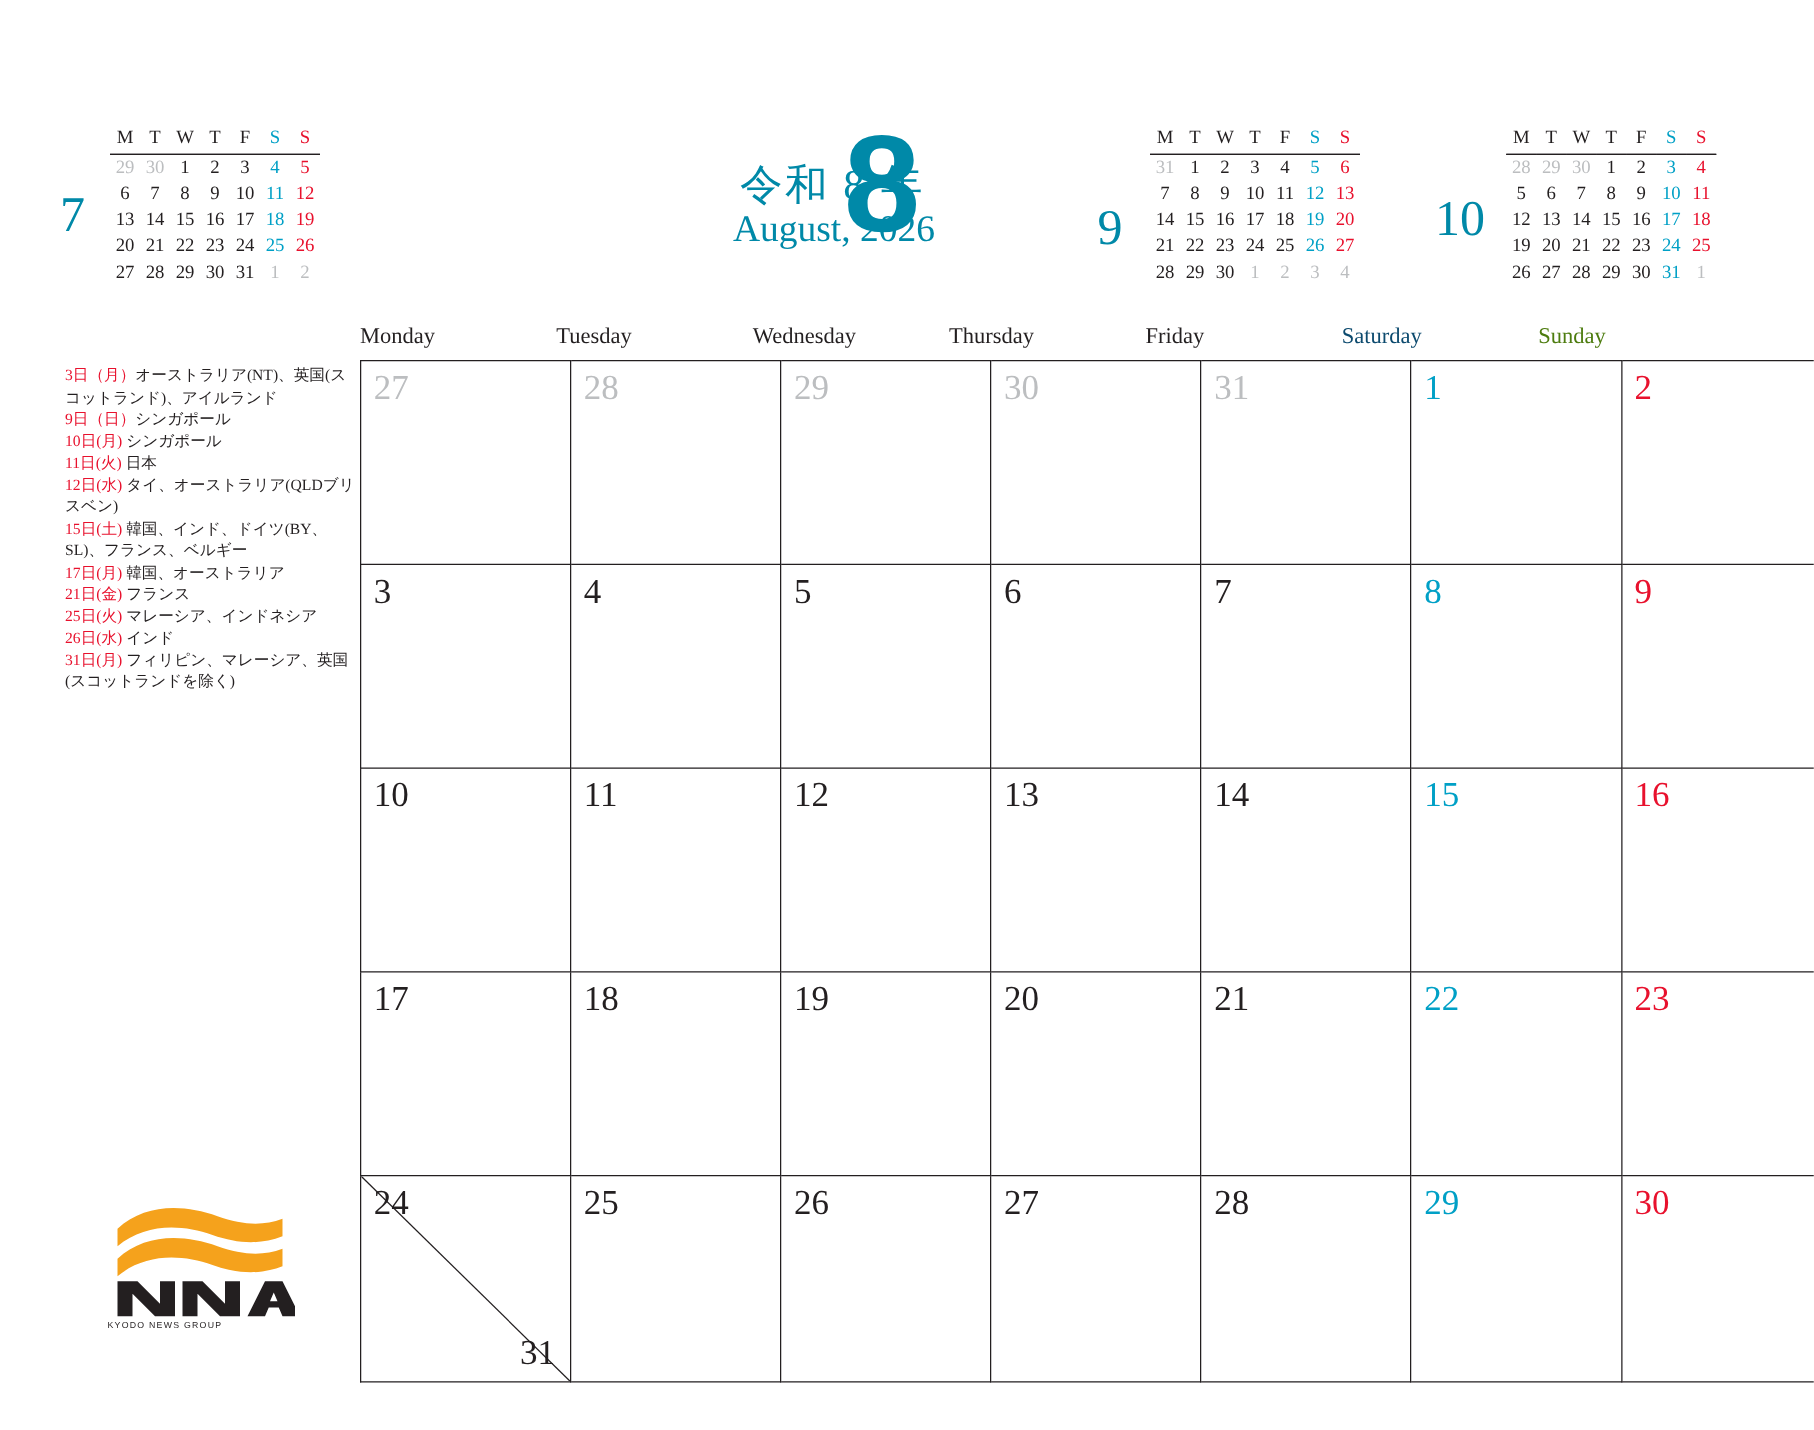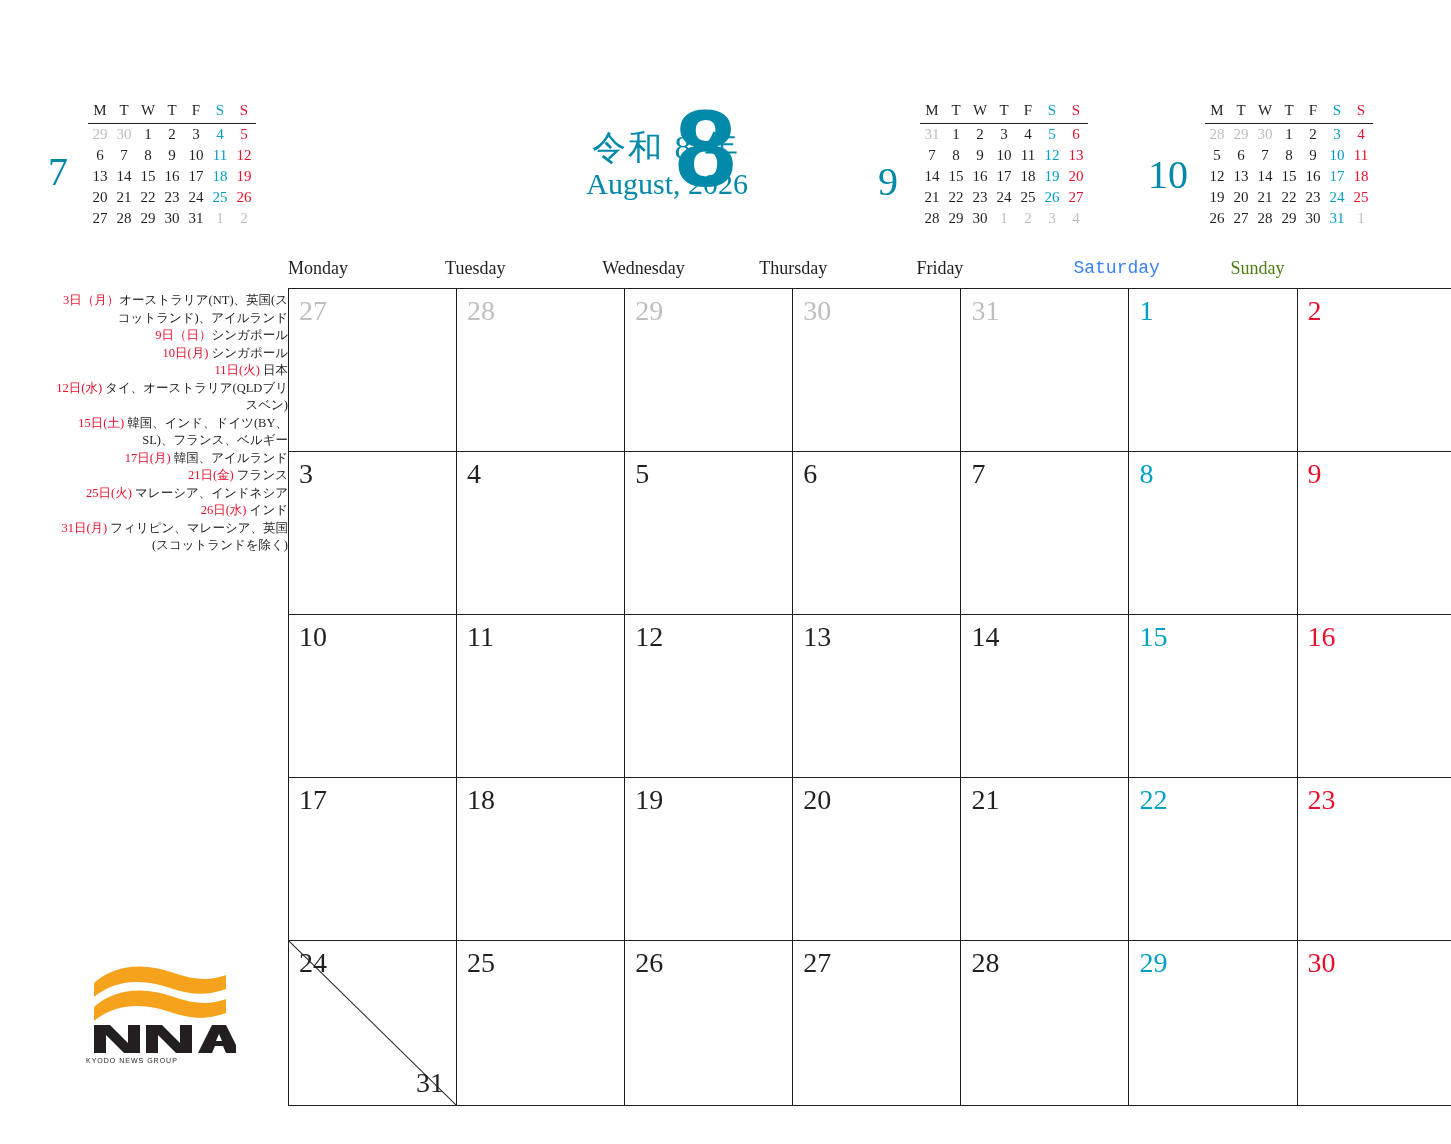--- a/index.html
+++ b/index.html
@@ -110,21 +110,21 @@
   .holidays {
     position: absolute;
     left: 52px;
     top: 292px;
     width: 236px;
     font-family: "Liberation Serif", serif;
     font-size: 12.5px;
     line-height: 17.5px;
     color: #231f20;
   }
-  .holidays .hline { margin: 0; text-align: right; }
+  .holidays .hline { margin: 0; }
   .holidays .d { color: #e8112d; }
 
   
   .logo {
     position: absolute;
     left: 86px;
     top: 955px;
     width: 150px;
     height: 130px;
   }
@@ -148,21 +148,21 @@
   .dow-row {
     display: flex;
     height: 30px;
   }
   .dow {
     width: 157.1px;
     font-family: "Liberation Serif", serif;
     font-size: 18px;
     color: #231f20;
   }
-  .dow.sat { color: #3b82f6; font-family: Liberation Mono, monospace; }
+  .dow.sat { color: #0c4a6e; }
   .dow.sun { color: #4d7c0f; }
 
   table.cal {
     border-collapse: collapse;
     width: 1100px;
     table-layout: fixed;
   }
   table.cal td {
     border: 1px solid #231f20;
     height: 156px;
@@ -397,21 +397,21 @@
   </div>
 </div>
 
 <div class="holidays" id="holiday-list">
     <p class="hline"><span class="d">3日（月）</span><span>オーストラリア(NT)、英国(スコットランド)、アイルランド</span></p>
     <p class="hline"><span class="d">9日（日）</span><span>シンガポール</span></p>
     <p class="hline"><span class="d">10日(月)</span><span> シンガポール</span></p>
     <p class="hline"><span class="d">11日(火)</span><span> 日本</span></p>
     <p class="hline"><span class="d">12日(水)</span><span> タイ、オーストラリア(QLDブリスベン)</span></p>
     <p class="hline"><span class="d">15日(土)</span><span> 韓国、インド、ドイツ(BY、SL)、フランス、ベルギー</span></p>
-    <p class="hline"><span class="d">17日(月)</span><span> 韓国、アイルランド</span></p>
+    <p class="hline"><span class="d">17日(月)</span><span> 韓国、オーストラリア</span></p>
     <p class="hline"><span class="d">21日(金)</span><span> フランス</span></p>
     <p class="hline"><span class="d">25日(火)</span><span> マレーシア、インドネシア</span></p>
     <p class="hline"><span class="d">26日(水)</span><span> インド</span></p>
     <p class="hline"><span class="d">31日(月)</span><span> フィリピン、マレーシア、英国(スコットランドを除く)</span></p>
   </div>
 
 <div class="logo">
   <svg width="150" height="100" viewBox="0 0 150 100">
     <path d="M8,28 C30,8 60,8 88,18 C108,25 124,26 140,20 L140,34 C122,41 104,40 84,33 C58,24 30,24 8,42 Z" fill="#f5a21c"></path>
     <path d="M8,52 C30,32 60,32 88,42 C108,49 124,50 140,44 L140,58 C122,65 104,64 84,57 C58,48 30,48 8,66 Z" fill="#f5a21c"></path>

